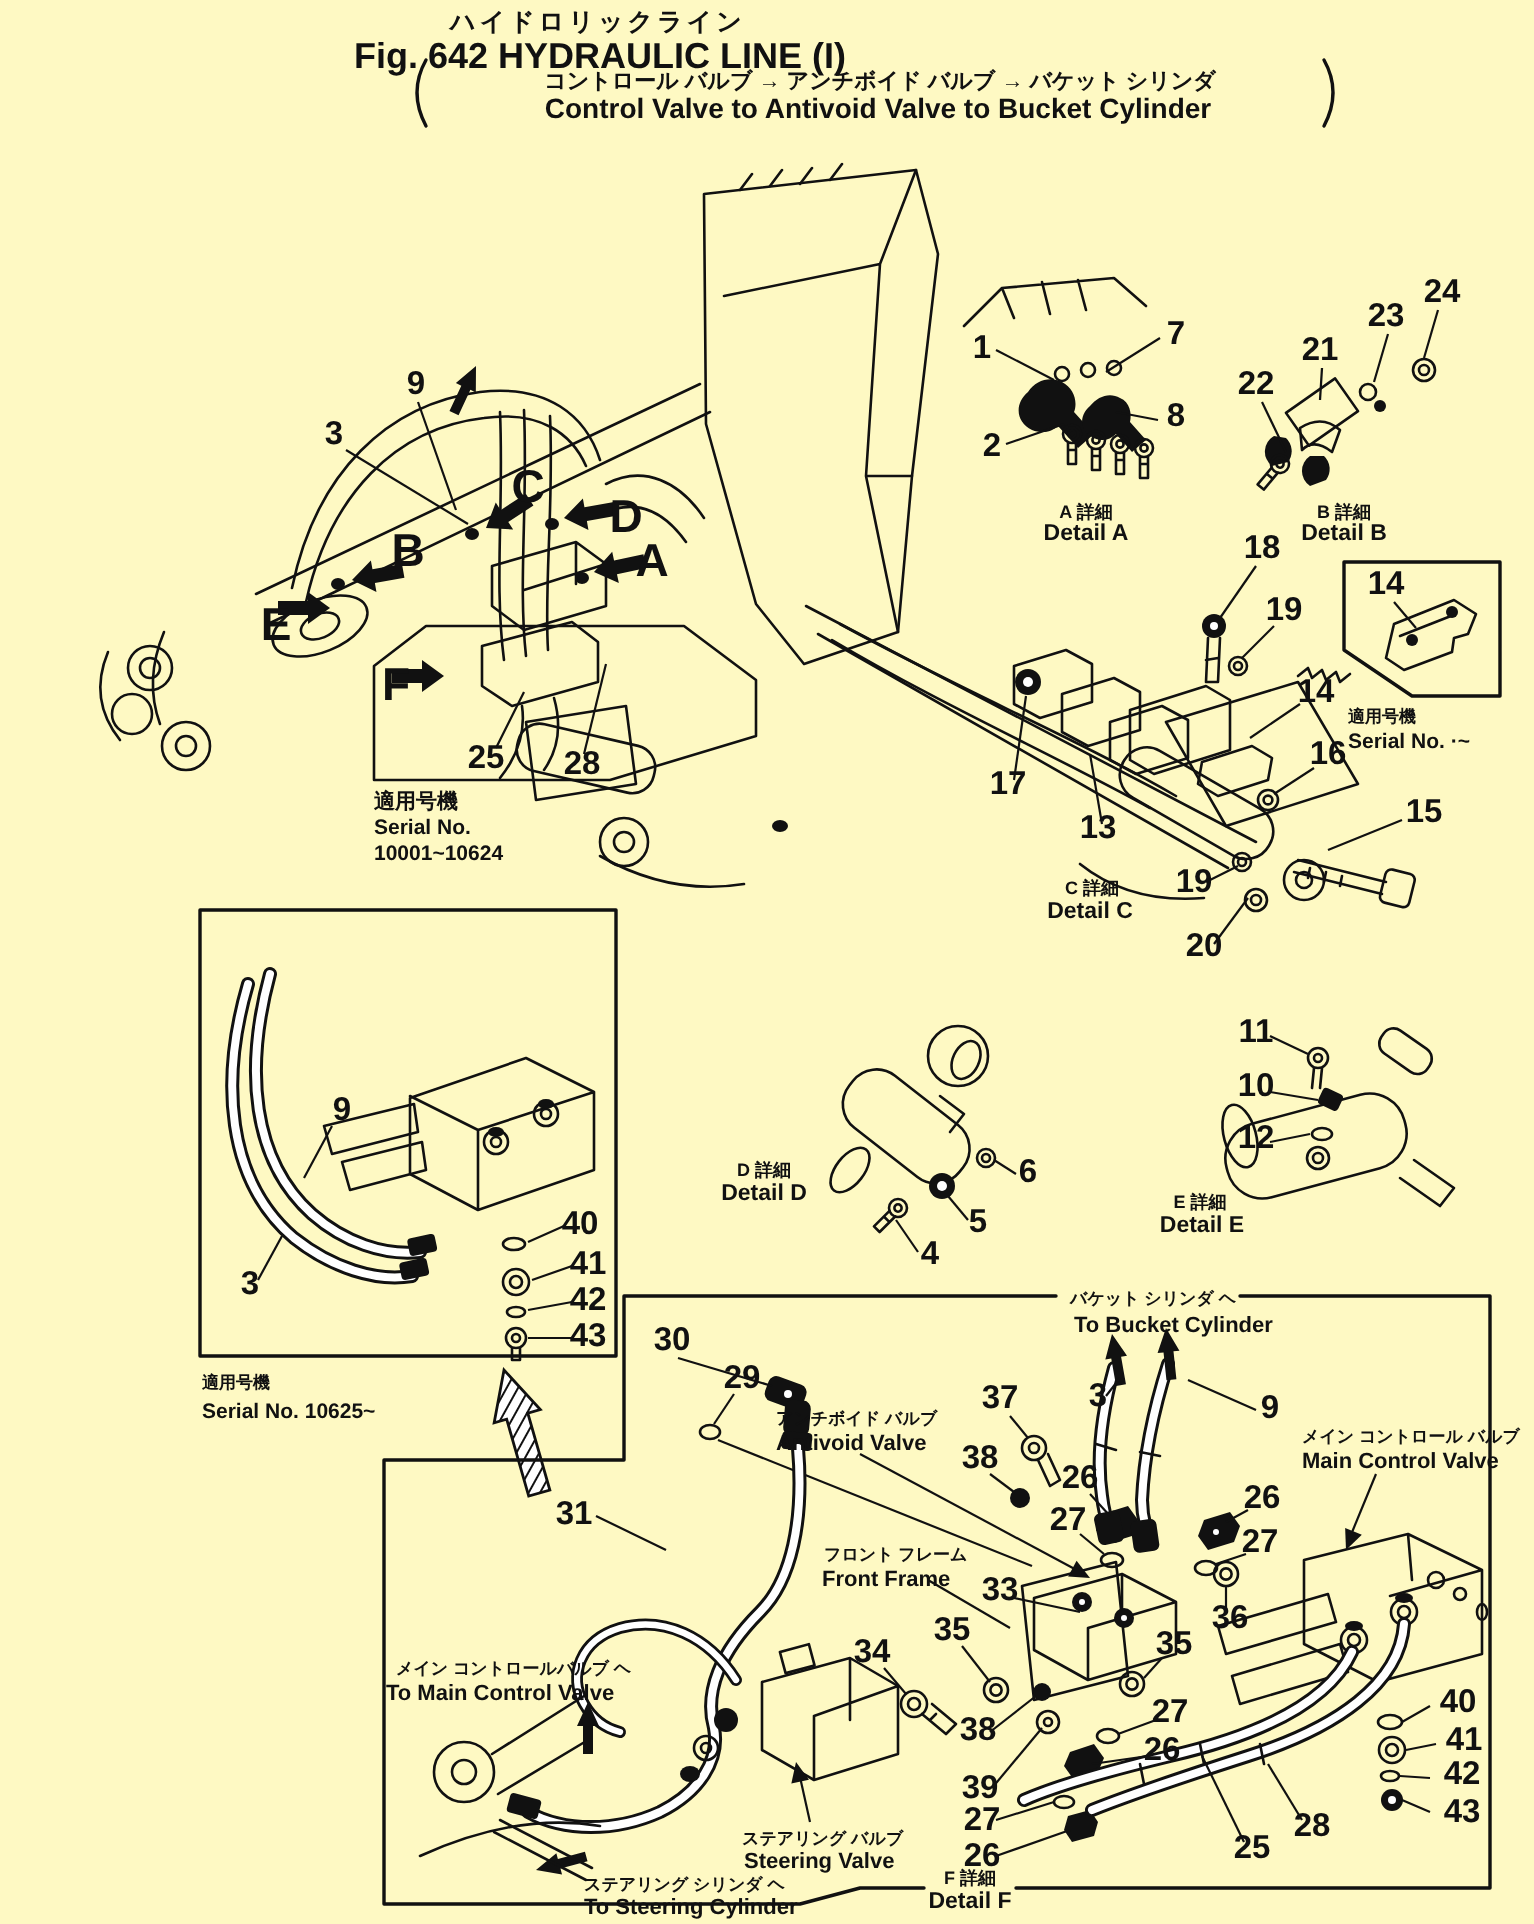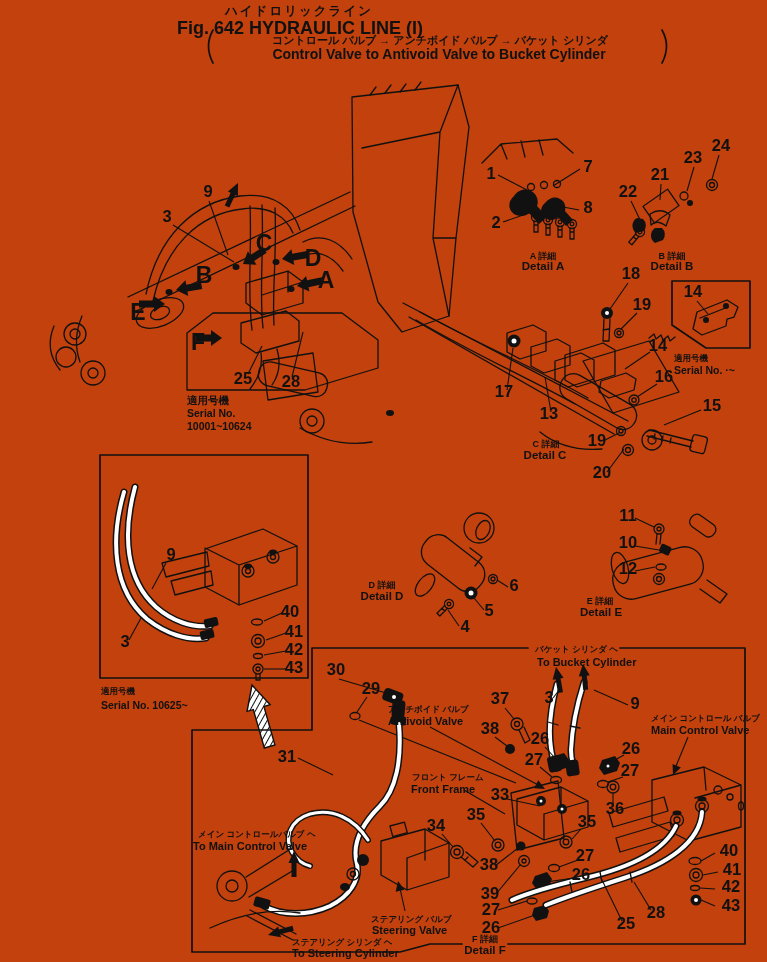--- a/index.html
+++ b/index.html
@@ -1,16 +1,16 @@
 <!DOCTYPE html>
 <html><head>
 <meta charset="utf-8">
 <style>
   html,body{margin:0;padding:0;background:#e8e8e8;}
-  .page{width:767px;height:962px;position:relative;background:#c2410c;margin:0 auto;
+  .page{width:767px;height:962px;position:relative;background:#fef9c3;margin:0 auto;
         font-family:"Liberation Sans",sans-serif;}
   svg{position:absolute;left:0;top:0;}
   .ln{stroke:#111;fill:none;stroke-width:1.3;stroke-linecap:round;stroke-linejoin:round;}
   .lnb{stroke:#111;fill:none;stroke-width:1.7;stroke-linecap:round;stroke-linejoin:round;}
   .fill{fill:#111;stroke:none;}
   .wdot{fill:#fff;stroke:none;}
   .leader{stroke:#111;stroke-width:1.1;fill:none;}
   .tube-o{stroke:#111;stroke-width:7;fill:none;stroke-linecap:round;}
   .tube-i{stroke:#fff;stroke-width:4;fill:none;stroke-linecap:round;}
   .tube-o2{stroke:#111;stroke-width:6;fill:none;stroke-linecap:round;}

